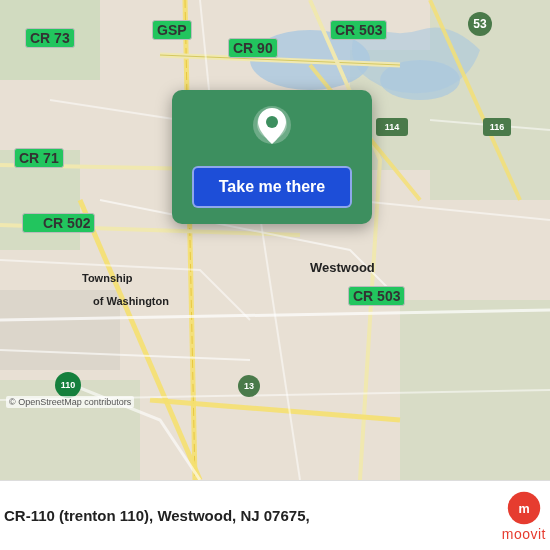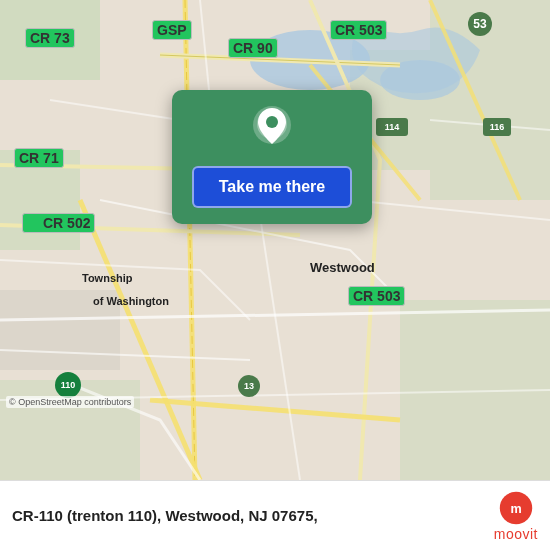--- a/index.html
+++ b/index.html
@@ -39,21 +39,21 @@
     }
 
     
     #bottom-bar {
       width: 550px;
       height: 70px;
       background: white;
       display: flex;
       align-items: center;
       justify-content: space-between;
-      padding: 0 12px;
+      padding: 0 4px;
       border-top: 1px solid #ddd;
     }
 
     #location-info {
       flex: 1;
     }
 
     #location-title {
       font-size: 15px;
       font-weight: 700;

